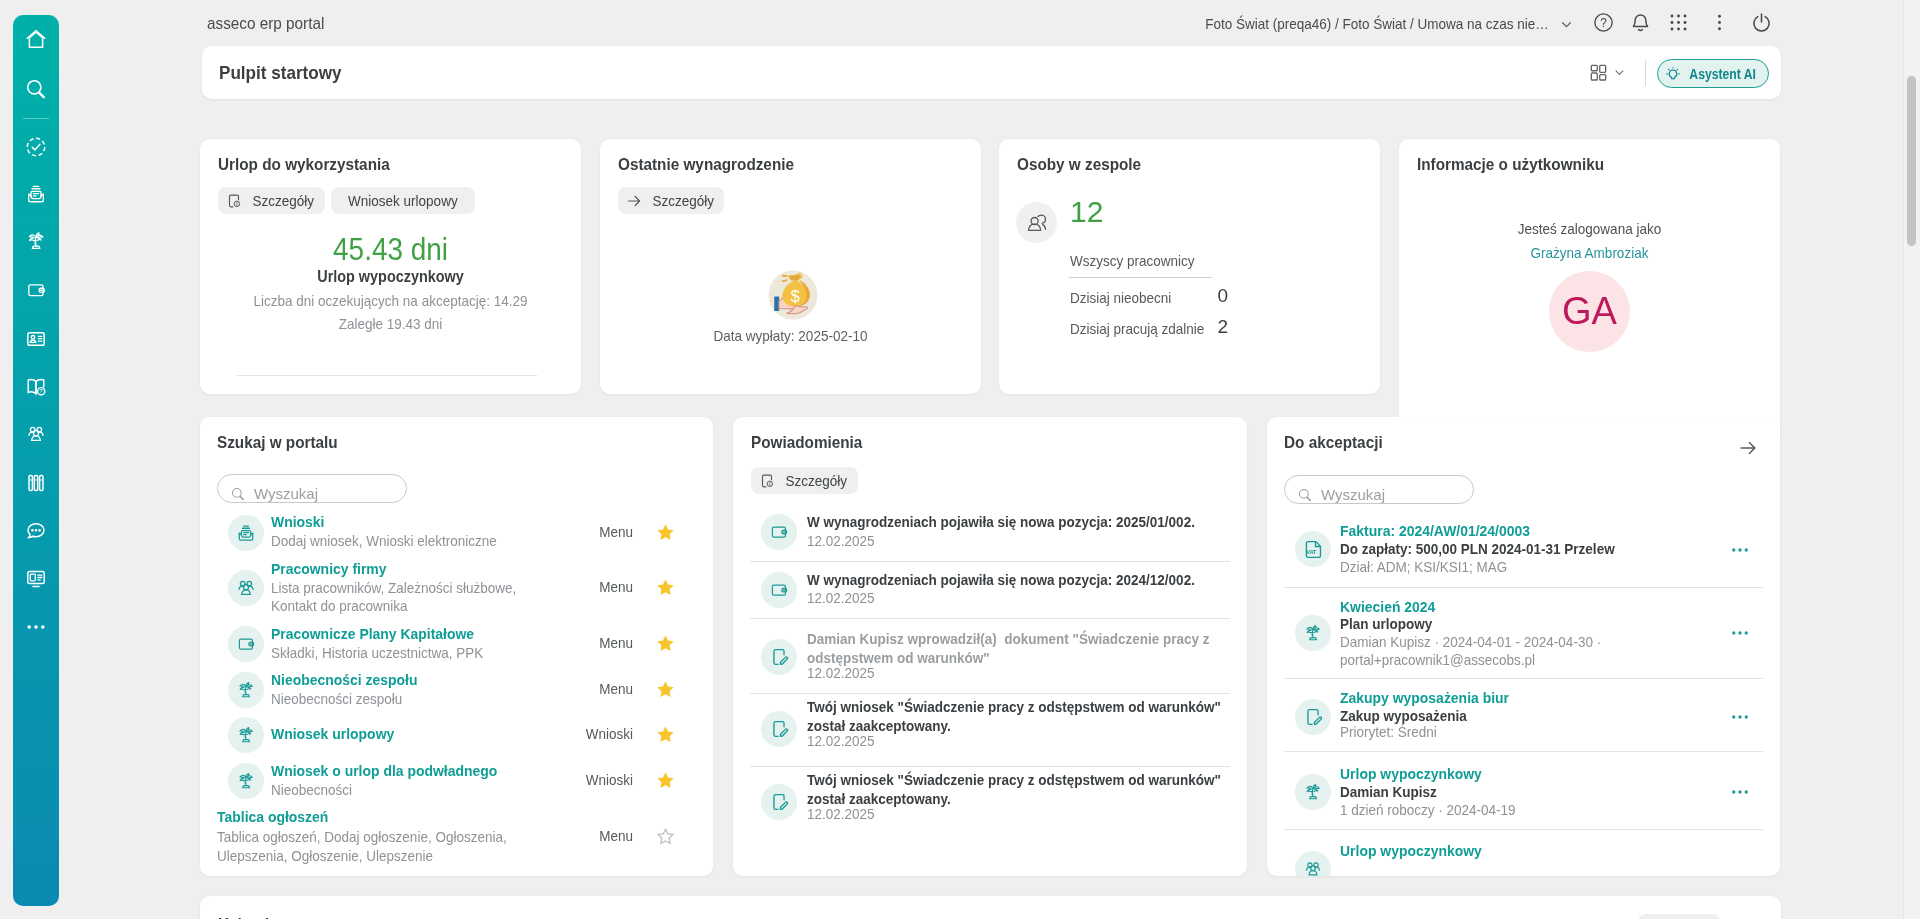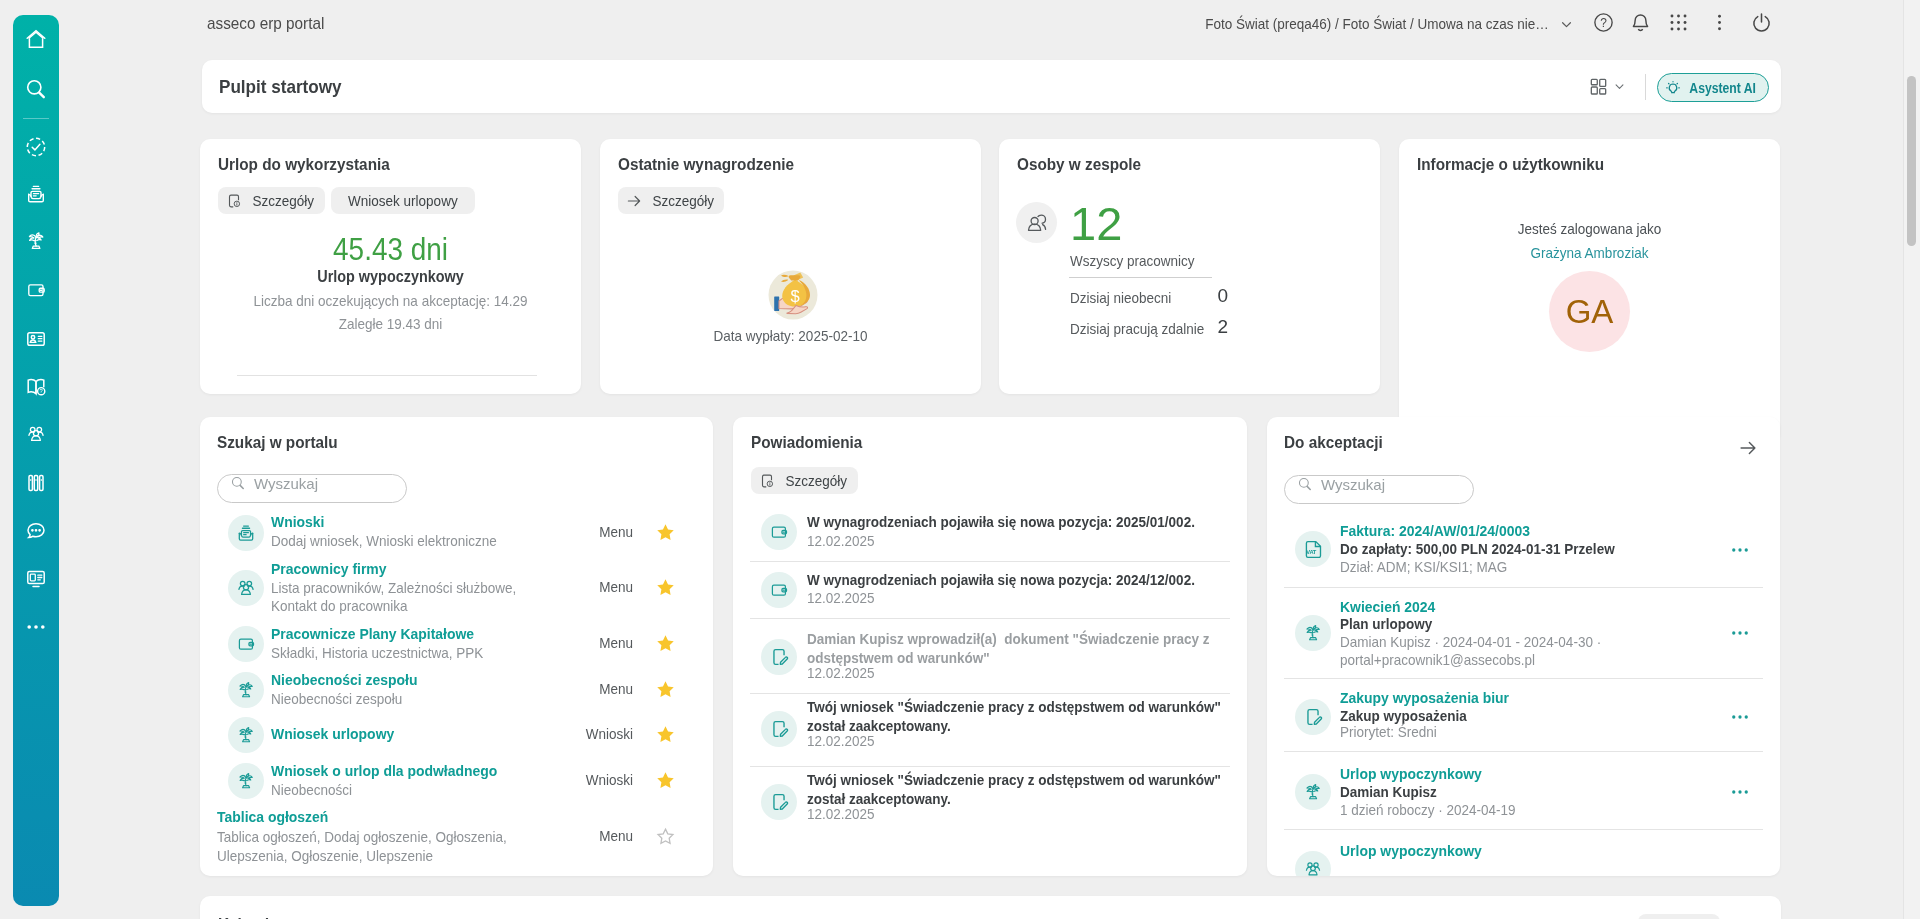--- a/index.html
+++ b/index.html
@@ -22,21 +22,21 @@
   background:linear-gradient(180deg,#00b1a8 0%, #0a8ab1 100%);
 }
 .snav { position:absolute; left:11px; width:24px; height:24px; color:#fff; }
 .sdiv { position:absolute; left:10px; width:26px; height:1px; background:rgba(255,255,255,.35); }
 
 #brand { position:absolute; left:207px; top:14px; font-size:17px; color:#4b4b4b; }
 #crumb { position:absolute; top:15px; right:371px; font-size:15px; color:#4b4b4b; }
 .topico { position:absolute; top:11px; color:#474747; }
 
 #header {
-  position:absolute; left:202px; top:60px; width:1579px; height:53px;
+  position:absolute; left:202px; top:46px; width:1579px; height:53px;
   background:#fff; border-radius:10px; box-shadow:0 1px 3px rgba(0,0,0,.05);
 }
 #header h1 { position:absolute; left:17px; top:16px; font-size:19px; color:#3b3f42; }
 .pillAI {
   position:absolute; right:12px; top:13px; height:29px; width:112px;
   border:1.5px solid #1d9f97; border-radius:15px; background:#e1f2ef;
   color:#12868c; font-size:15px; font-weight:bold;
   display:flex; align-items:center; justify-content:center; gap:0;
 }
 .pillAI span { font-size:14.5px; transform:scaleX(.84); transform-origin:50% 50%; white-space:nowrap; }
@@ -46,21 +46,21 @@
 .btn {
   display:inline-flex; align-items:center; justify-content:center; gap:6px; height:27px;
   background:#efefef; border-radius:8px;
   font-size:15px; color:#3f4447;
 }
 .btn span { transform:scaleX(.9); transform-origin:50% 50%; white-space:nowrap; }
 .greenbig { color:#3fa044; }
 .gray { color:#8e9296; }
 .teal { color:#0f9d96; }
 .srch {
-  display:flex; align-items:flex-start; gap:8px; height:29px; width:190px;
+  display:flex; align-items:flex-end; gap:8px; height:29px; width:190px;
   border:1px solid #c9c9c9; border-radius:15px; padding:0 12px;
   color:#9aa0a3; font-size:15px; background:#fff;
 }
 .iconcircle {
   width:36px; height:36px; border-radius:50%; background:#e5f2f0;
   display:flex; align-items:center; justify-content:center; color:#1b9b96;
   flex:none;
 }
 .star { color:#f8c52c; }
 .staro { color:#c0c0c0; }
@@ -400,33 +400,33 @@
   </svg>
   <div class="abs tc" style="left:0;top:188px;width:100%;text-align:center;font-size:15px;color:#5b6064;">Data wypłaty: 2025-02-10</div>
 </div>
 <div class="card" id="card3" style="left:999px; top:122px; width:381px; height:255px;">
   <div class="ctitle abs tl" style="left:18px;top:16px;">Osoby w zespole</div>
   <div class="abs" style="left:17px;top:63px;width:41px;height:41px;border-radius:50%;background:#f0f0f0;display:flex;align-items:center;justify-content:center;color:#55595c;">
       <svg style="width:24px;height:24px">
         <use href="#i-people2"></use>
       </svg>
     </div>
-  <div class="abs greenbig" style="left:71px;top:64px;font-size:47px;line-height:41px;">12</div>
+  <div class="abs greenbig" style="left:71px;top:52px;font-size:30px;line-height:41px;">12</div>
   <div class="abs tl" style="left:71px;top:113px;font-size:15px;color:#55595c;">Wszyscy pracownicy</div>
   <div class="abs" style="left:70px;top:138px;width:143px;height:1px;background:#cfcfcf;"></div>
   <div class="abs tl" style="left:71px;top:150px;font-size:15px;color:#55595c;">Dzisiaj nieobecni</div>
   <div class="abs" style="left:207px;top:146px;width:22px;text-align:right;font-size:19px;color:#3b3f42;">0</div>
   <div class="abs tl" style="left:71px;top:181px;font-size:15px;color:#55595c;">Dzisiaj pracują zdalnie</div>
   <div class="abs" style="left:207px;top:177px;width:22px;text-align:right;font-size:19px;color:#3b3f42;">2</div>
 </div>
 <div class="card" id="card4" style="left:1399px; top:122px; width:381px; height:304px;">
   <div class="ctitle abs tl" style="left:18px;top:16px;">Informacje o użytkowniku</div>
   <div class="abs tc" style="left:0;top:81px;width:100%;text-align:center;font-size:15px;color:#4b5054;">Jesteś zalogowana jako</div>
   <div class="abs tc" style="left:0;top:105px;width:100%;text-align:center;font-size:15px;color:#28939c;">Grażyna Ambroziak</div>
-  <div class="abs" style="left:150px;top:132px;width:81px;height:81px;border-radius:50%;background:#fce3e5;display:flex;align-items:center;justify-content:center;font-size:33px;color:#a16207;">GA</div>
+  <div class="abs" style="left:150px;top:132px;width:81px;height:81px;border-radius:50%;background:#fce3e5;display:flex;align-items:center;justify-content:center;font-size:38px;color:#be185d;">GA</div>
 </div>
 <div class="card" id="card5" style="left:200px; top:400px; width:513px; height:459px; overflow:hidden;">
   <div class="ctitle abs tl" style="left:17px;top:16px;">Szukaj w portalu</div>
   <div class="srch abs" style="left:17px;top:57px;"><svg style="width:16px;height:16px;flex:none;">
         <use href="#i-search"></use>
       </svg>Wyszukaj</div>
   <div class="iconcircle abs" style="left:28px;top:98px;">
       <svg style="width:22px;height:22px">
         <use href="#i-inbox"></use>
       </svg>

